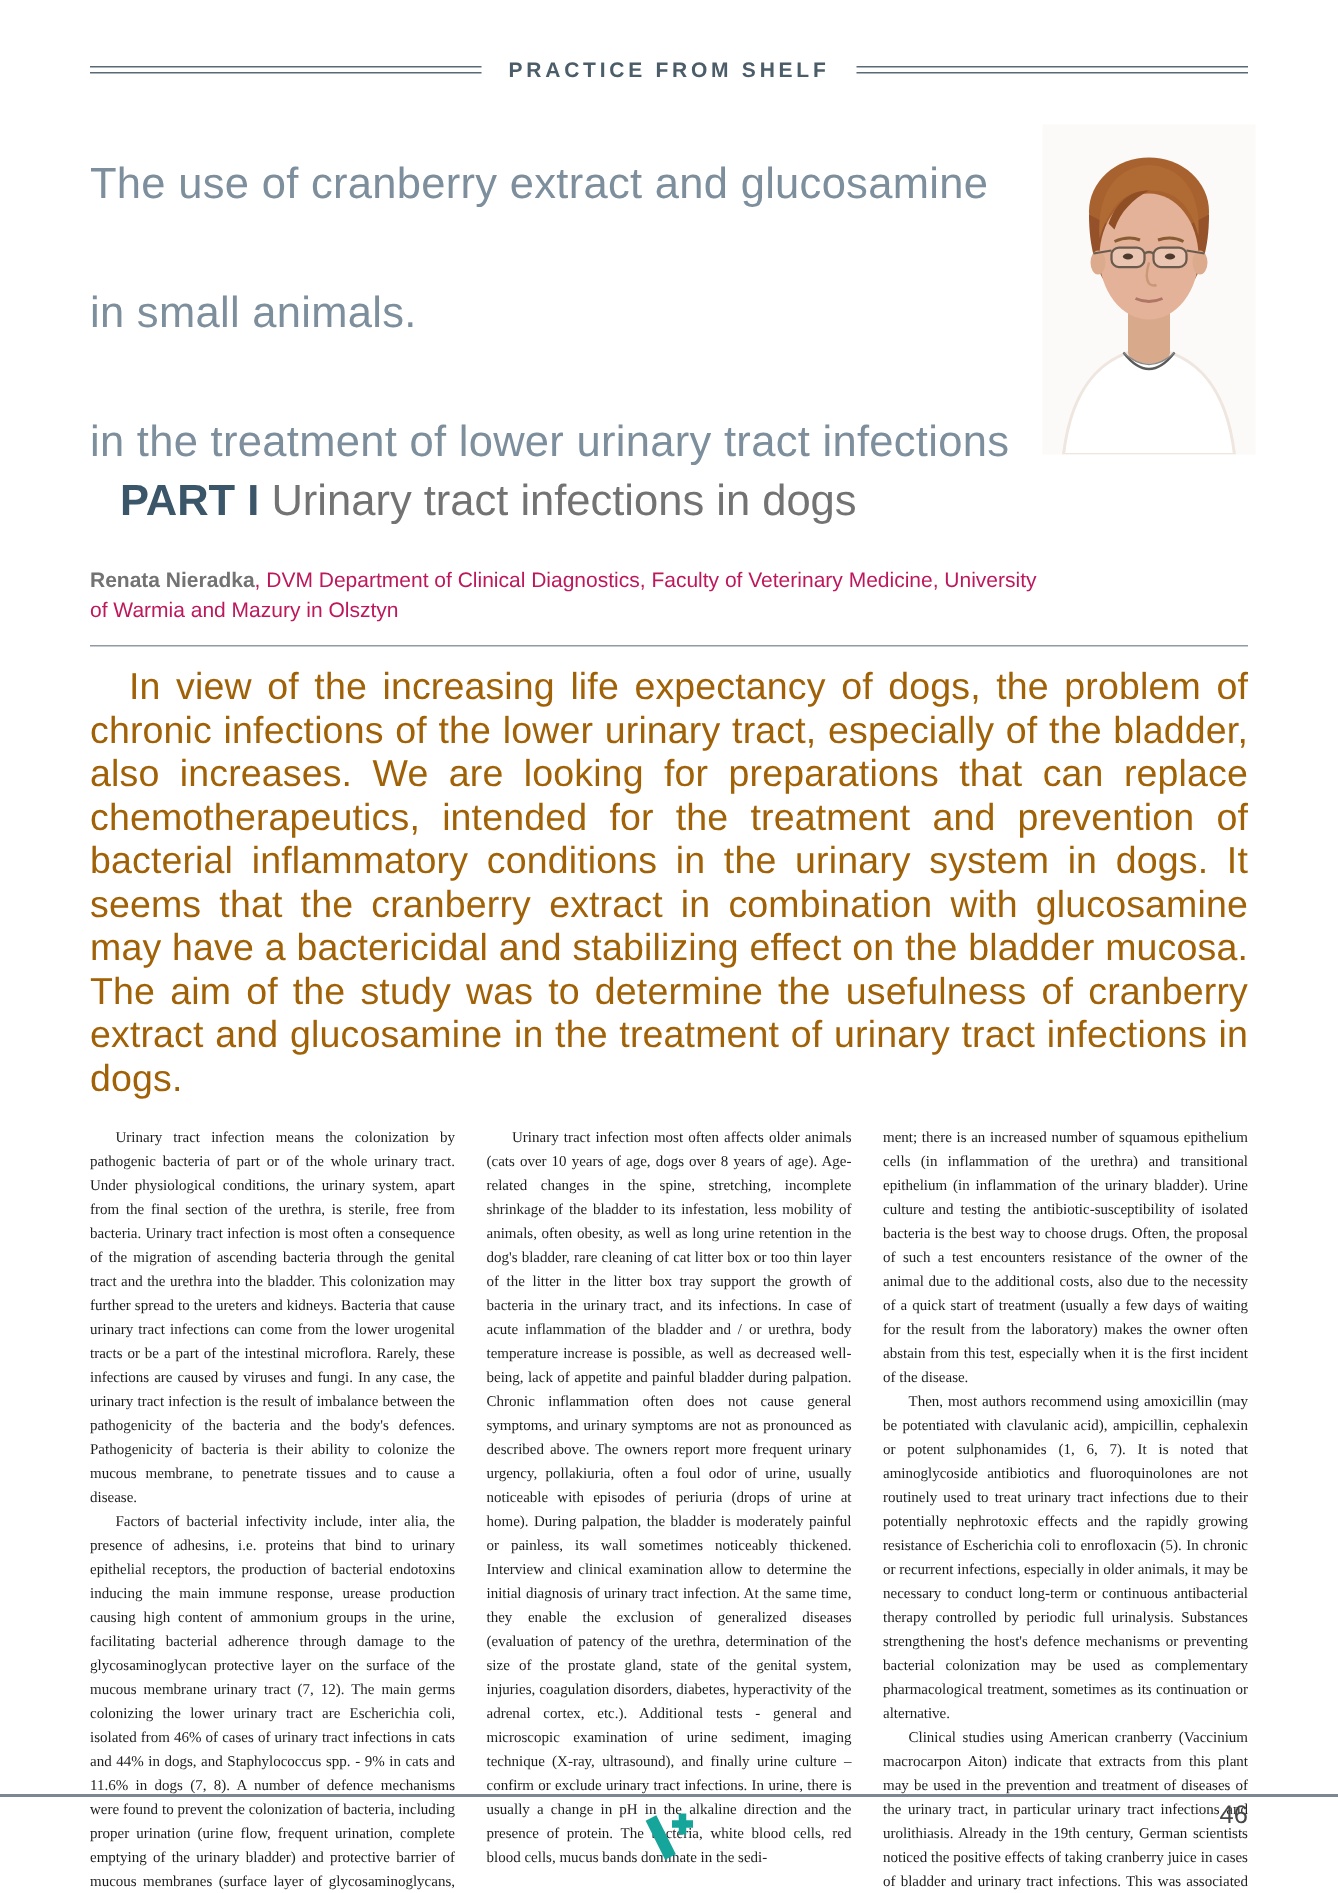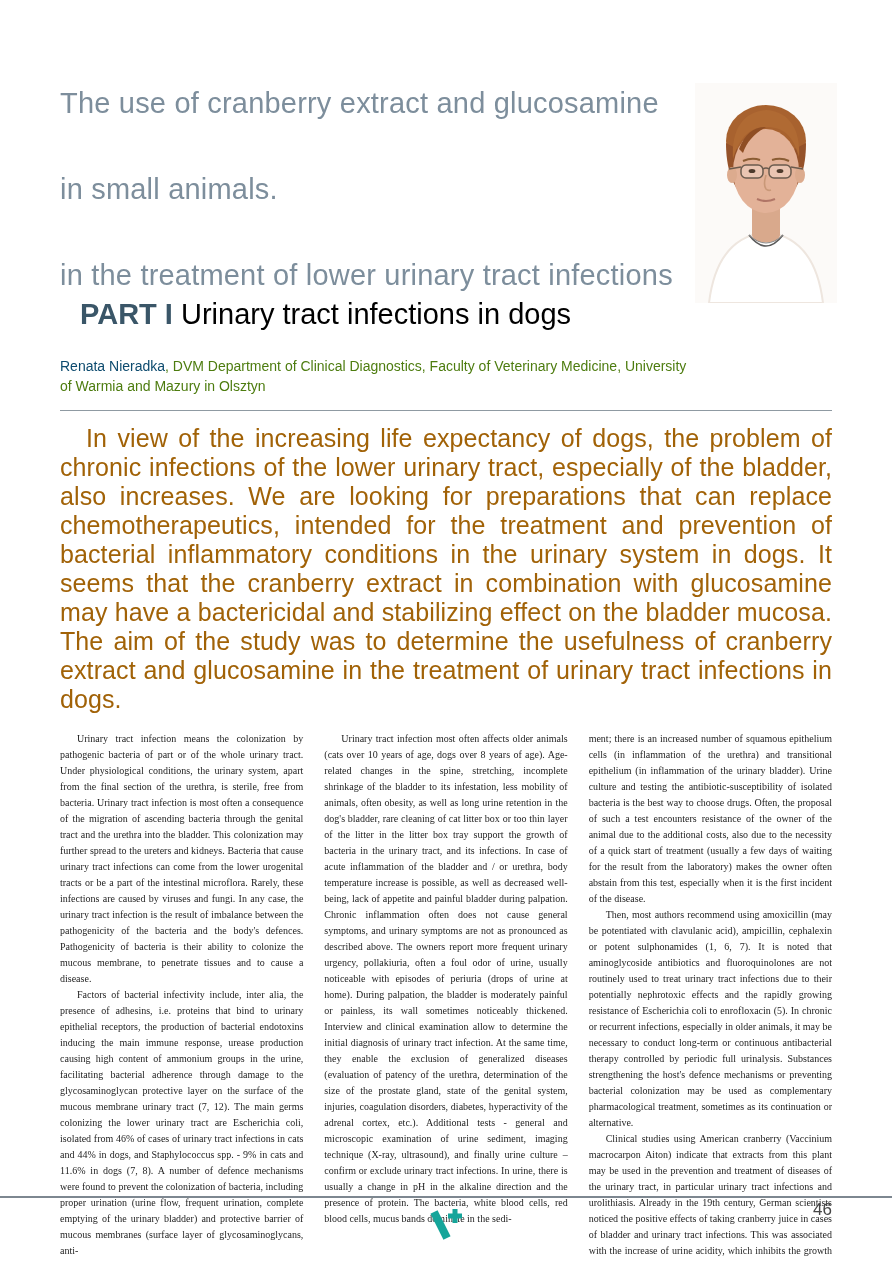--- a/index.html
+++ b/index.html
@@ -20,26 +20,26 @@
   }
 
   
   .title-block { margin-top:16px; width:640px; }
   .title-line {
     font-size:29px; line-height:38px; font-weight:300;
     color:#7d8e9c; letter-spacing:0.2px;margin-top:48px;
   }
   .part-line { font-size:29px; line-height:40px; }
   .part-label { font-weight:700; color:#3a5668;margin-left:20px; }
-  .part-rest { font-weight:300; color:#000000; }
+  .part-rest { font-weight:300; color:#737373; }
 
   
   .author-block { margin-top:22px; width:640px; font-size:14px; line-height:20px; }
-  .author-name { font-weight:400; color:#0c4a6e; }
-  .author-affiliation { color:#4d7c0f; }
+  .author-name { font-weight:700; color:#737373; }
+  .author-affiliation { color:#be185d; }
 
   .divider { margin-top:14px; border-top:1px solid #8f9aa2; }
 
   
   .lead {
     margin-top:13px; font-size:25px; line-height:29px; color:#a16207;
     text-align:justify; text-indent:26px; letter-spacing:0.1px;
   }
 
   
@@ -66,20 +66,25 @@
     position:absolute; right:60px; top:1200px; font-size:17px; color:#474747;
     font-family:"Liberation Sans", sans-serif;
   }
 </style>
 </head>
 <body>
 
 <div class="page">
   <div class="content">
 
+    <div class="kicker-row">
+      <div class="kicker-rule"></div>
+      <div class="kicker-text">PRACTICE FROM SHELF</div>
+      <div class="kicker-rule"></div>
+    </div>
 
     <div class="title-block">
       <div class="title-line">The use of cranberry extract and glucosamine</div>
       <div class="title-line">in small animals.</div>
       <div class="title-line">in the treatment of lower urinary tract infections</div>
       <div class="part-line"><span class="part-label">PART I</span><span class="part-rest"> Urinary tract infections in dogs</span></div>
     </div>
 
     <p class="author-block"><span class="author-name">Renata Nieradka</span><span class="author-affiliation">, DVM Department of Clinical Diagnostics, Faculty of Veterinary Medicine, University of Warmia and Mazury in Olsztyn</span></p>
 

